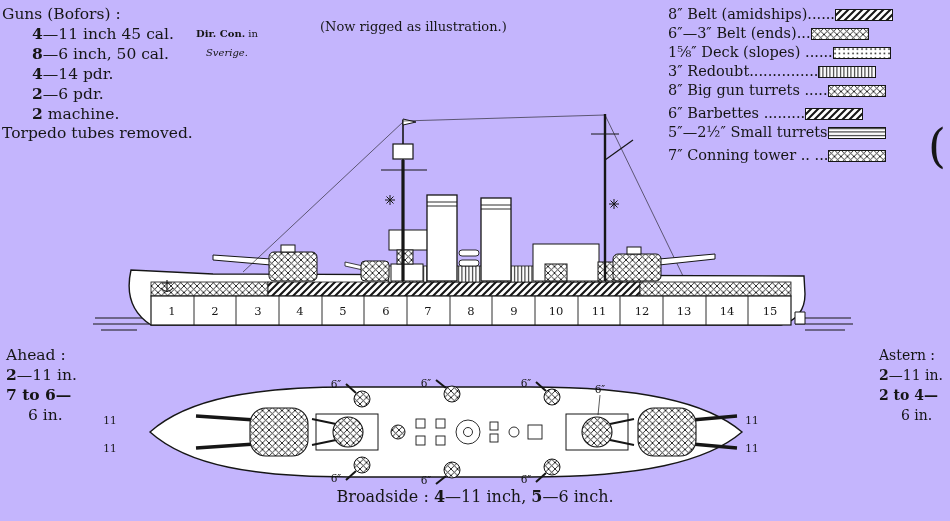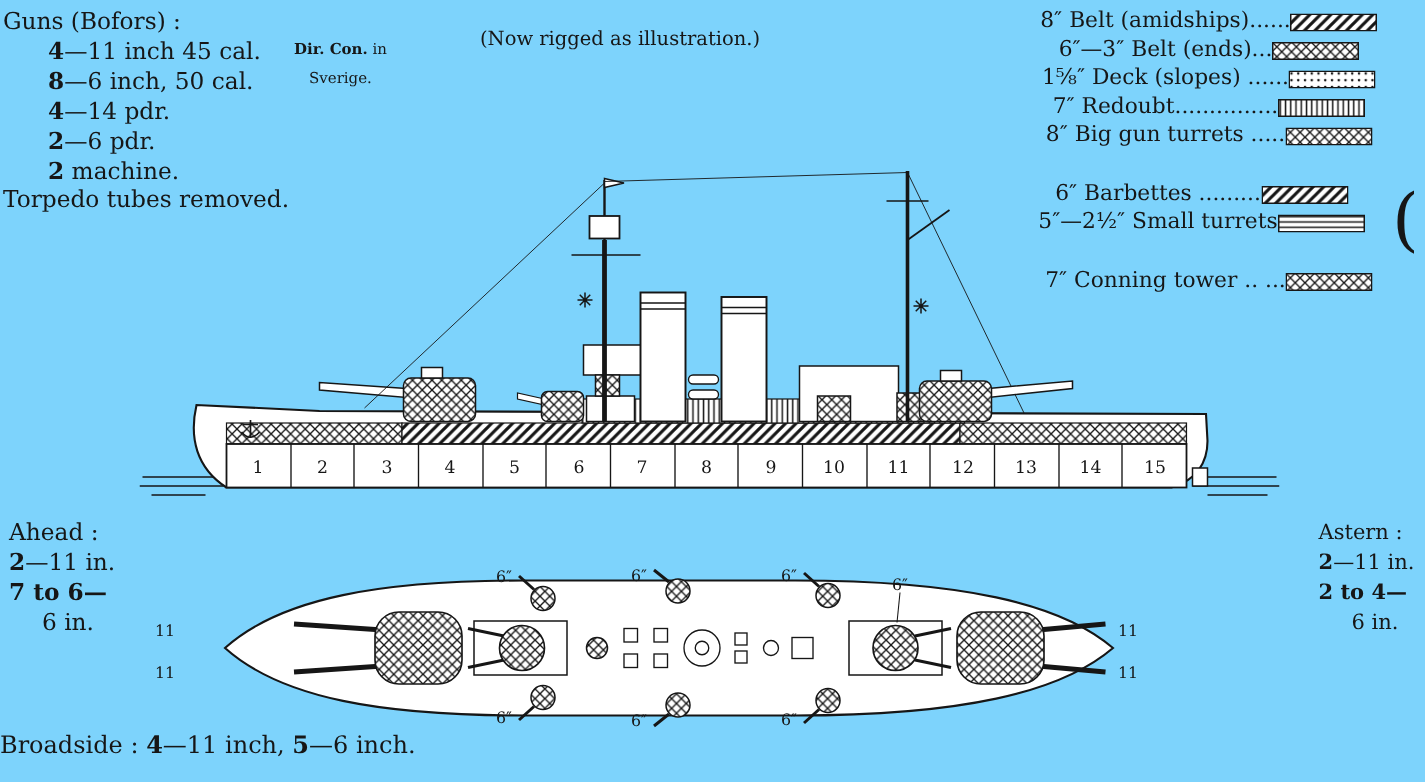--- a/index.html
+++ b/index.html
@@ -1,42 +1,42 @@
 <!DOCTYPE html>
 <html><head>
 <meta charset="utf-8">
 <style>
   html,body{margin:0;padding:0}
-  .page{position:relative;width:950px;height:521px;background:#7dd3fc;color:#161616;
+  .page{position:relative;width:950px;height:521px;background:#c4b5fd;color:#161616;
         font-family:"DejaVu Serif","Liberation Serif",serif;overflow:hidden}
   .abs{position:absolute}
   b{font-weight:bold}
   
   .guns{left:2px;top:5px;font-size:15.5px;line-height:19px;white-space:nowrap}
   .guns .item{padding-left:30px}
   
   .dircon{left:196px;top:24px;font-size:10px;line-height:19px;white-space:nowrap}
-  .dircon .ship-name{padding-left:10px}
+  .dircon .ship-name{font-style:italic;padding-left:10px}
   
   .rignote{left:320px;top:19px;width:300px;text-align:left;font-size:13px}
   
   .armour{left:668px;top:5px;width:276px;font-size:14.5px;line-height:19px;position:absolute}
   .armour .sec-title{font-size:15px;height:21px;white-space:nowrap}
-  .arow{display:flex;justify-content:center;align-items:center;height:19px}
-  .arow.gap{margin-top:20px}
+  .arow{display:flex;justify-content:flex-start;align-items:center;height:19px}
+  .arow.gap{margin-top:4px}
   .alabel{white-space:nowrap}
   .swatch{width:58px;height:12px;flex:none;display:block}
   .arow.braced .swatch{margin-right:10px}
   .abrace{position:absolute;right:-2px;top:118px;font-size:46px;line-height:46px;font-weight:400}
   
   .ahead{left:6px;top:345px;font-size:15.5px;line-height:20px;white-space:nowrap}
   .astern{left:879px;top:345px;font-size:14px;line-height:20px;white-space:nowrap}
   .ind{padding-left:22px}
   
-  .broadside{left:0;top:487px;width:950px;font-size:16px}
+  .broadside{left:0;top:487px;width:950px;text-align:center;font-size:16px}
   svg.ship{position:absolute;display:block}
   svg text{font-family:"DejaVu Serif","Liberation Serif",serif}
 </style>
 </head>
 <body>
 
 <div class="page">
 
   <svg width="0" height="0" style="position:absolute" aria-hidden="true">
     <defs>
@@ -93,21 +93,21 @@
           <rect x="0.5" y="0.5" width="57" height="11" fill="url(#pat-cross)" stroke="#161616"></rect>
         </svg>
     </div>
     <div class="arow">
       <span class="alabel">1⅝″ Deck (slopes) ......</span>
       <svg class="swatch" viewBox="0 0 58 12" preserveAspectRatio="none">
           <rect x="0.5" y="0.5" width="57" height="11" fill="url(#pat-dots)" stroke="#161616"></rect>
         </svg>
     </div>
     <div class="arow">
-      <span class="alabel">7″ Redoubt...............</span>
+      <span class="alabel">3″ Redoubt...............</span>
       <svg class="swatch" viewBox="0 0 58 12" preserveAspectRatio="none">
           <rect x="0.5" y="0.5" width="57" height="11" fill="url(#pat-vert)" stroke="#161616"></rect>
         </svg>
     </div>
     <div class="arow">
       <span class="alabel">8″ Big gun turrets .....</span>
       <svg class="swatch" viewBox="0 0 58 12" preserveAspectRatio="none">
           <rect x="0.5" y="0.5" width="57" height="11" fill="url(#pat-cross)" stroke="#161616"></rect>
         </svg>
     </div>

